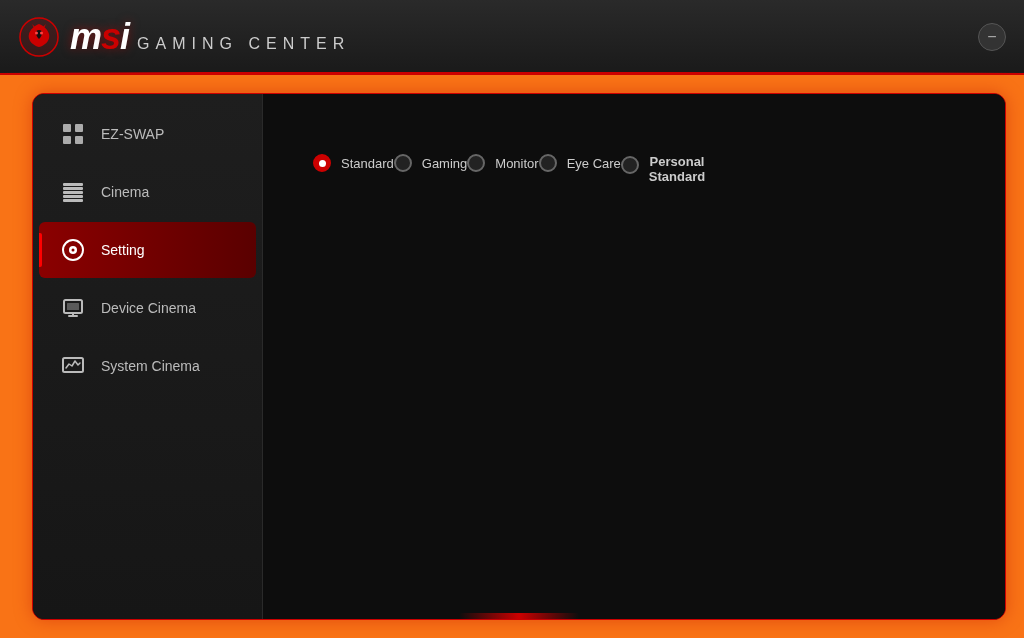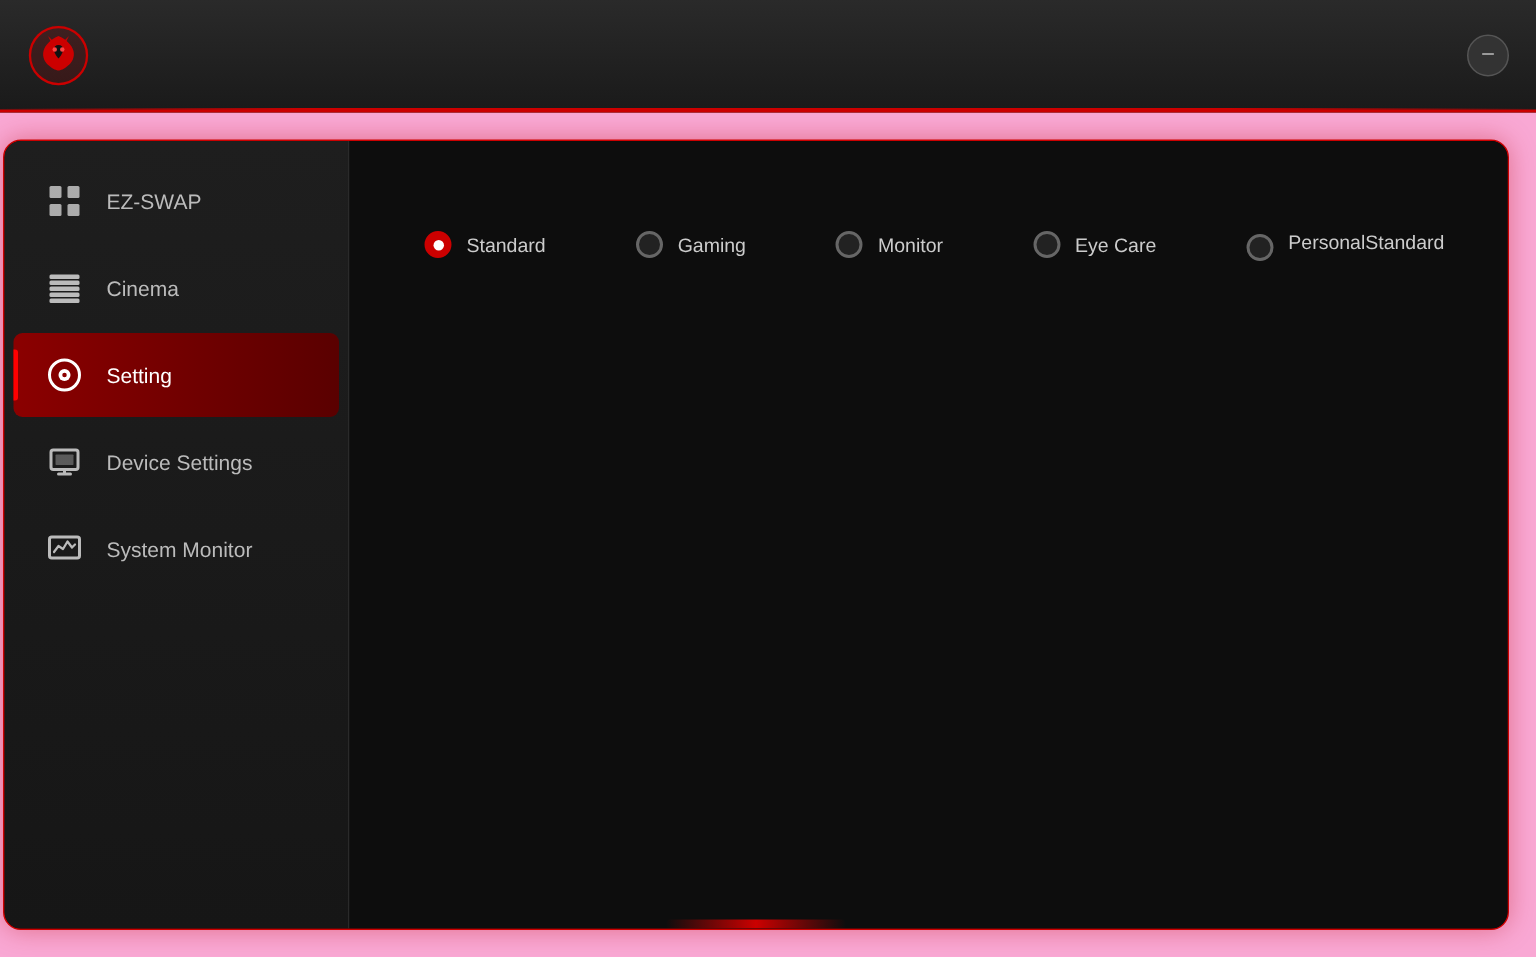--- a/index.html
+++ b/index.html
@@ -81,22 +81,22 @@
       justify-content: center;
       cursor: pointer;
       font-size: 16px;
       line-height: 1;
     }
 
     
     .main-content {
       width: 100%;
       height: calc(638px - 75px);
-      padding: 18px 18px 18px 2px;
-      background: #f9a8d4;
+      padding: 18px 18px 18px 32px;
+      background: #f97316;
       display: flex;
       align-items: center;
     }
 
     
     .app-card {
       width: 100%;
       height: 100%;
       background: #111;
       border-radius: 12px;
@@ -185,21 +185,20 @@
       padding: 40px 40px;
       display: flex;
       flex-direction: column;
       gap: 20px;
     }
 
     
     .mode-options {
       display: flex;
       align-items: flex-start;
-      gap: 60px;
       padding: 20px 10px;
     }
 
     .radio-option {
       display: flex;
       align-items: center;
       gap: 10px;
       cursor: pointer;
     }
 
@@ -230,42 +229,49 @@
 
     .radio-label {
       color: #ccc;
       font-size: 13px;
       white-space: nowrap;
       text-align: center;
     }
 
     .radio-label-multi {
       display: flex;
-      flex-direction: row;
-      align-items: center;
+      flex-direction: column;
+      align-items: center;
+      font-weight: bold;
     }
   </style>
 </head>
 <body>
 
 <div class="title-bar">
   <div class="logo-area">
 
     <svg class="msi-dragon" viewBox="0 0 42 42" xmlns="http://www.w3.org/2000/svg">
       <circle cx="21" cy="21" r="20" fill="#cc0000" opacity="0.15"></circle>
       <circle cx="21" cy="21" r="19" fill="none" stroke="#cc0000" stroke-width="1.5"></circle>
 
       <path d="M21 8 C16 10 12 14 11 18 C10 22 12 26 15 28 C17 30 20 31 21 31 C22 31 25 30 27 28 C30 26 32 22 31 18 C30 14 26 10 21 8Z" fill="#cc0000"></path>
       <path d="M18 17 C18 15 19 14 21 14 C23 14 24 15 24 17 C24 20 21 23 21 23 C21 23 18 20 18 17Z" fill="#111"></path>
       <circle cx="18.5" cy="17" r="1.5" fill="#ff4444"></circle>
       <circle cx="23.5" cy="17" r="1.5" fill="#ff4444"></circle>
       <path d="M16 12 L14 8 L17 11Z" fill="#cc0000"></path>
       <path d="M26 12 L28 8 L25 11Z" fill="#cc0000"></path>
     </svg>
 
+    <div style="display:flex;align-items:baseline;gap:0px;">
+      <span class="msi-text">
+        m<span>s</span>i
+      </span>
+      <span class="gaming-center-text">GAMING  CENTER</span>
+    </div>
   </div>
 
   <div class="minimize-btn">−</div>
 </div>
 
 <div class="main-content">
   <div class="app-card">
 
     <div class="sidebar">
 
@@ -307,31 +313,31 @@
 
       <div class="sidebar-item">
         <div class="sidebar-icon">
           <svg viewBox="0 0 24 24" xmlns="http://www.w3.org/2000/svg">
             <rect x="3" y="4" width="18" height="13" rx="1.5" fill="none" stroke="currentColor" stroke-width="2"></rect>
             <rect x="6" y="7" width="12" height="7" rx="0.5" fill="currentColor" opacity="0.4"></rect>
             <path d="M8 20 L16 20" stroke="currentColor" stroke-width="2" stroke-linecap="round"></path>
             <path d="M12 17 L12 20" stroke="currentColor" stroke-width="2"></path>
           </svg>
         </div>
-        <span>Device Settings</span>
+        <span>Device Cinema</span>
       </div>
 
       <div class="sidebar-item">
         <div class="sidebar-icon">
           <svg viewBox="0 0 24 24" xmlns="http://www.w3.org/2000/svg">
             <rect x="2" y="4" width="20" height="14" rx="1.5" fill="none" stroke="currentColor" stroke-width="2"></rect>
             <polyline points="5,14 8,10 11,12 14,7 17,11 19,9" fill="none" stroke="currentColor" stroke-width="1.5" stroke-linecap="round" stroke-linejoin="round"></polyline>
           </svg>
         </div>
-        <span>System Monitor</span>
+        <span>System Cinema</span>
       </div>
 
     </div>
 
     <div class="content-panel">
       <div class="mode-options">
 
         <div class="radio-option">
           <div class="radio-circle selected"></div>
           <span class="radio-label">Standard</span>

